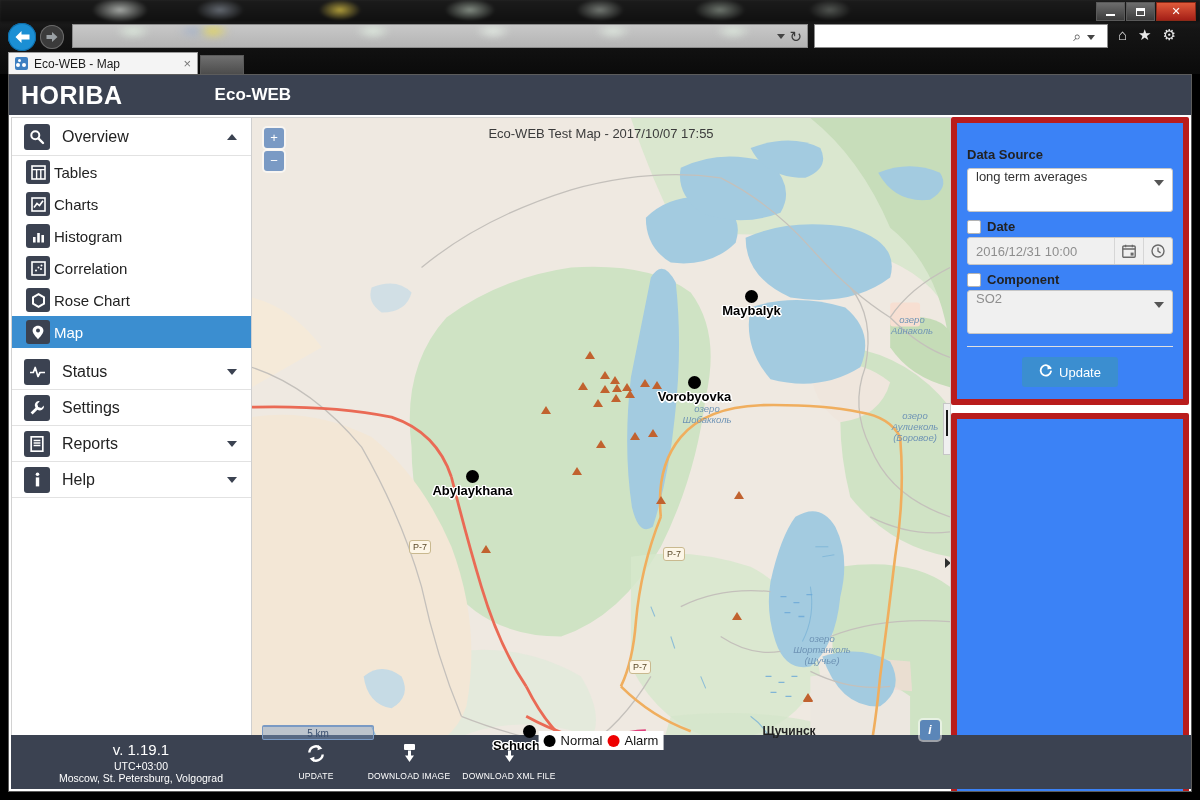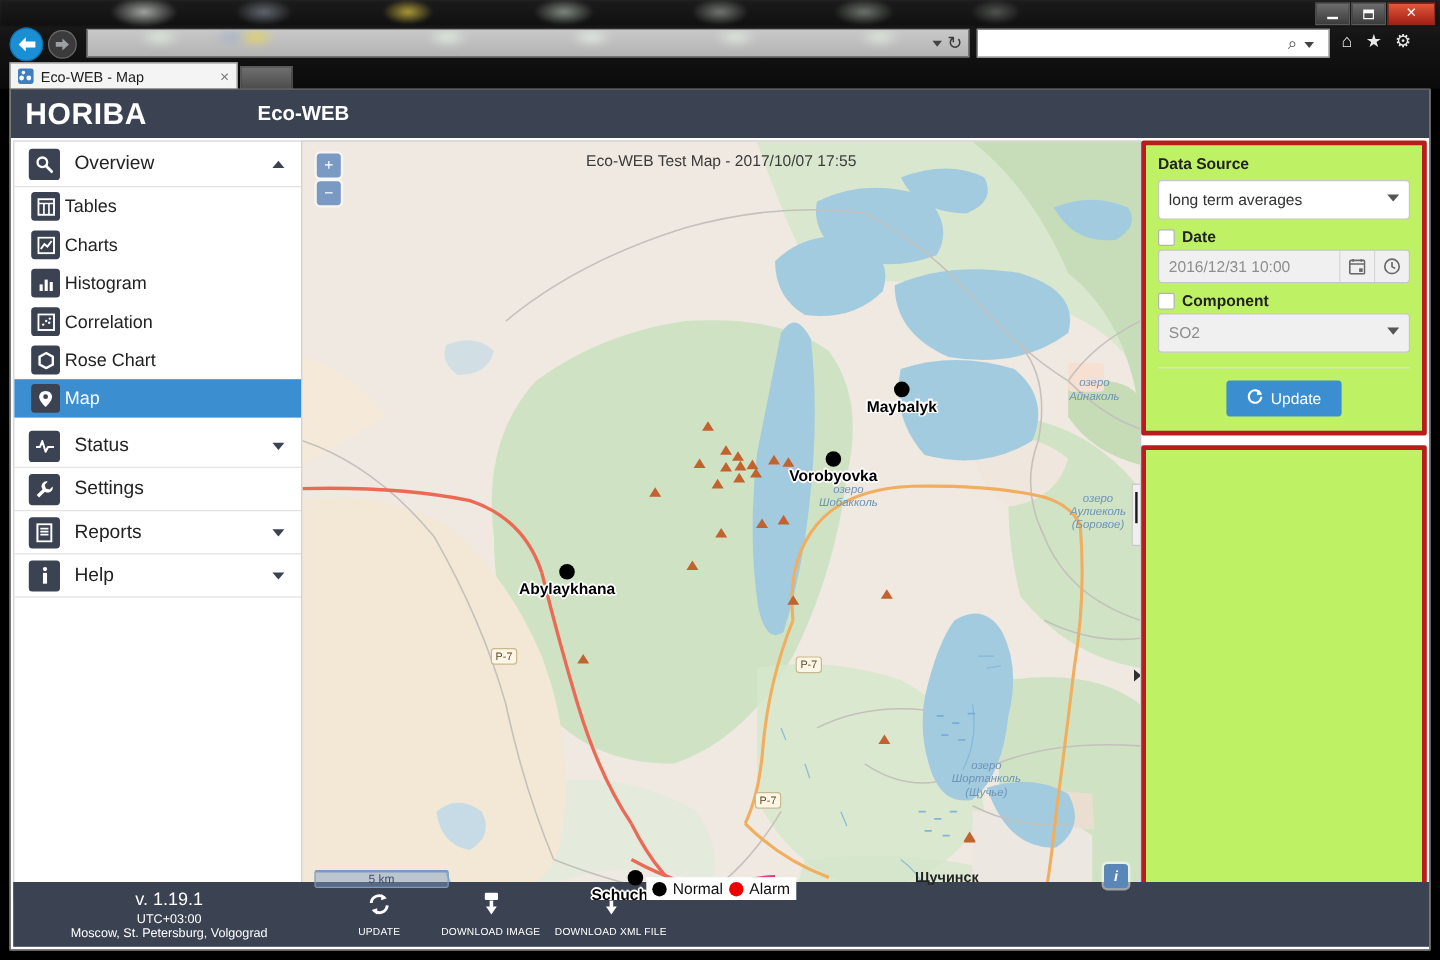--- a/index.html
+++ b/index.html
@@ -183,26 +183,26 @@
   .peak { position:absolute; width:0;height:0; z-index: 14;
     border-left: 5px solid transparent; border-right: 5px solid transparent; border-bottom: 8px solid #c1622f;}
   .mlabel { position:absolute; font-style: italic; font-size: 9.5px; color:#6f94b5;
     text-align:center; line-height: 11px; z-index: 12; white-space:nowrap;}
   .mlabel.city { font-style: normal; font-weight: bold; color:#222; font-size: 12px;}
   .shield { position:absolute; z-index: 16; background:#fdf6e7; border:1px solid #c9b98f;
     border-radius: 3px; font-size: 9px; color:#5a4a2a; padding: 1px 3px; line-height: 10px;}
 
   
   .rpanel { position:absolute; right: 2px; top: 42px; width: 238px; height: 634px; }
-  .card { background:#bef264; border:4px solid #b91c1c; border-radius: 2px; padding: 8px 10px 12px; }
+  .card { background:#3b82f6; border:6px solid #b91c1c; border-radius: 2px; padding: 24px 10px 12px; }
   .card.empty { margin-top: 8px; height: 390px; }
   .card-title { font-size: 13px; font-weight: bold; color:#222; margin-bottom: 6px;}
   .sel {
-    width: 100%; height: 33px; background:#fff; border: 1px solid #c6c6c6; border-radius: 3px;
-    display:flex; align-items:center; padding: 0 8px; font-size: 13px; color:#333; position:relative;
+    width: 100%; height: 44px; background:#fff; border: 1px solid #c6c6c6; border-radius: 3px;
+    display:flex; align-items:flex-start; padding: 0 8px; font-size: 13px; color:#333; position:relative;
   }
   .sel.disabled { background:#f0f0f0; color:#8e8e8e; }
   .sel-caret { position:absolute; right: 8px; top: 11px; width:0;height:0;
     border-left:5px solid transparent;border-right:5px solid transparent;border-top:6px solid #555;}
   .chkrow { display:flex; align-items:center; gap: 6px; margin: 7px 0 3px; }
   .chk { width: 14px; height: 14px; border:1px solid #b3b3b3; background:#fff; border-radius: 2px; flex:none;}
   .chklabel { font-size: 13px; font-weight: bold; color:#222; }
   .datefield { display:flex; height: 28px; border:1px solid #c6c6c6; border-radius: 3px; background:#f0f0f0; overflow:hidden;}
   .datefield .dv { flex:1; display:flex; align-items:center; padding-left: 8px; font-size: 13px; color:#8e8e8e;}
   .datefield .dbtn { width: 29px; display:flex; align-items:center; justify-content:center;
@@ -535,21 +535,21 @@
       <div class="mlabel" style="left:620px;top:196px;width:80px">озеро<br>Айнаколь</div>
       <div class="mlabel" style="left:410px;top:285px;width:90px">озеро<br>Шобакколь</div>
       <div class="mlabel" style="left:618px;top:292px;width:90px">озеро<br>Аулиеколь<br>(Боровое)</div>
       <div class="mlabel" style="left:525px;top:515px;width:90px">озеро<br>Шортанколь<br>(Щучье)</div>
       <div class="mlabel city" style="left:502px;top:608px;width:70px">Щучинск</div>
 
       <div class="shield" style="left:157px;top:422px">P-7</div>
       <div class="shield" style="left:411px;top:429px">P-7</div>
       <div class="shield" style="left:377px;top:542px">P-7</div>
 
-      <div class="stn" style="left:493px;top:200px">
+      <div class="stn" style="left:493px;top:172px">
         <div class="stn-dot"></div>
         <div class="stn-label">Maybalyk</div>
       </div>
       <div class="stn" style="left:436px;top:258px">
         <div class="stn-dot"></div>
         <div class="stn-label">Vorobyovka</div>
       </div>
       <div class="stn" style="left:214px;top:352px">
         <div class="stn-dot"></div>
         <div class="stn-label">Abylaykhana</div>

